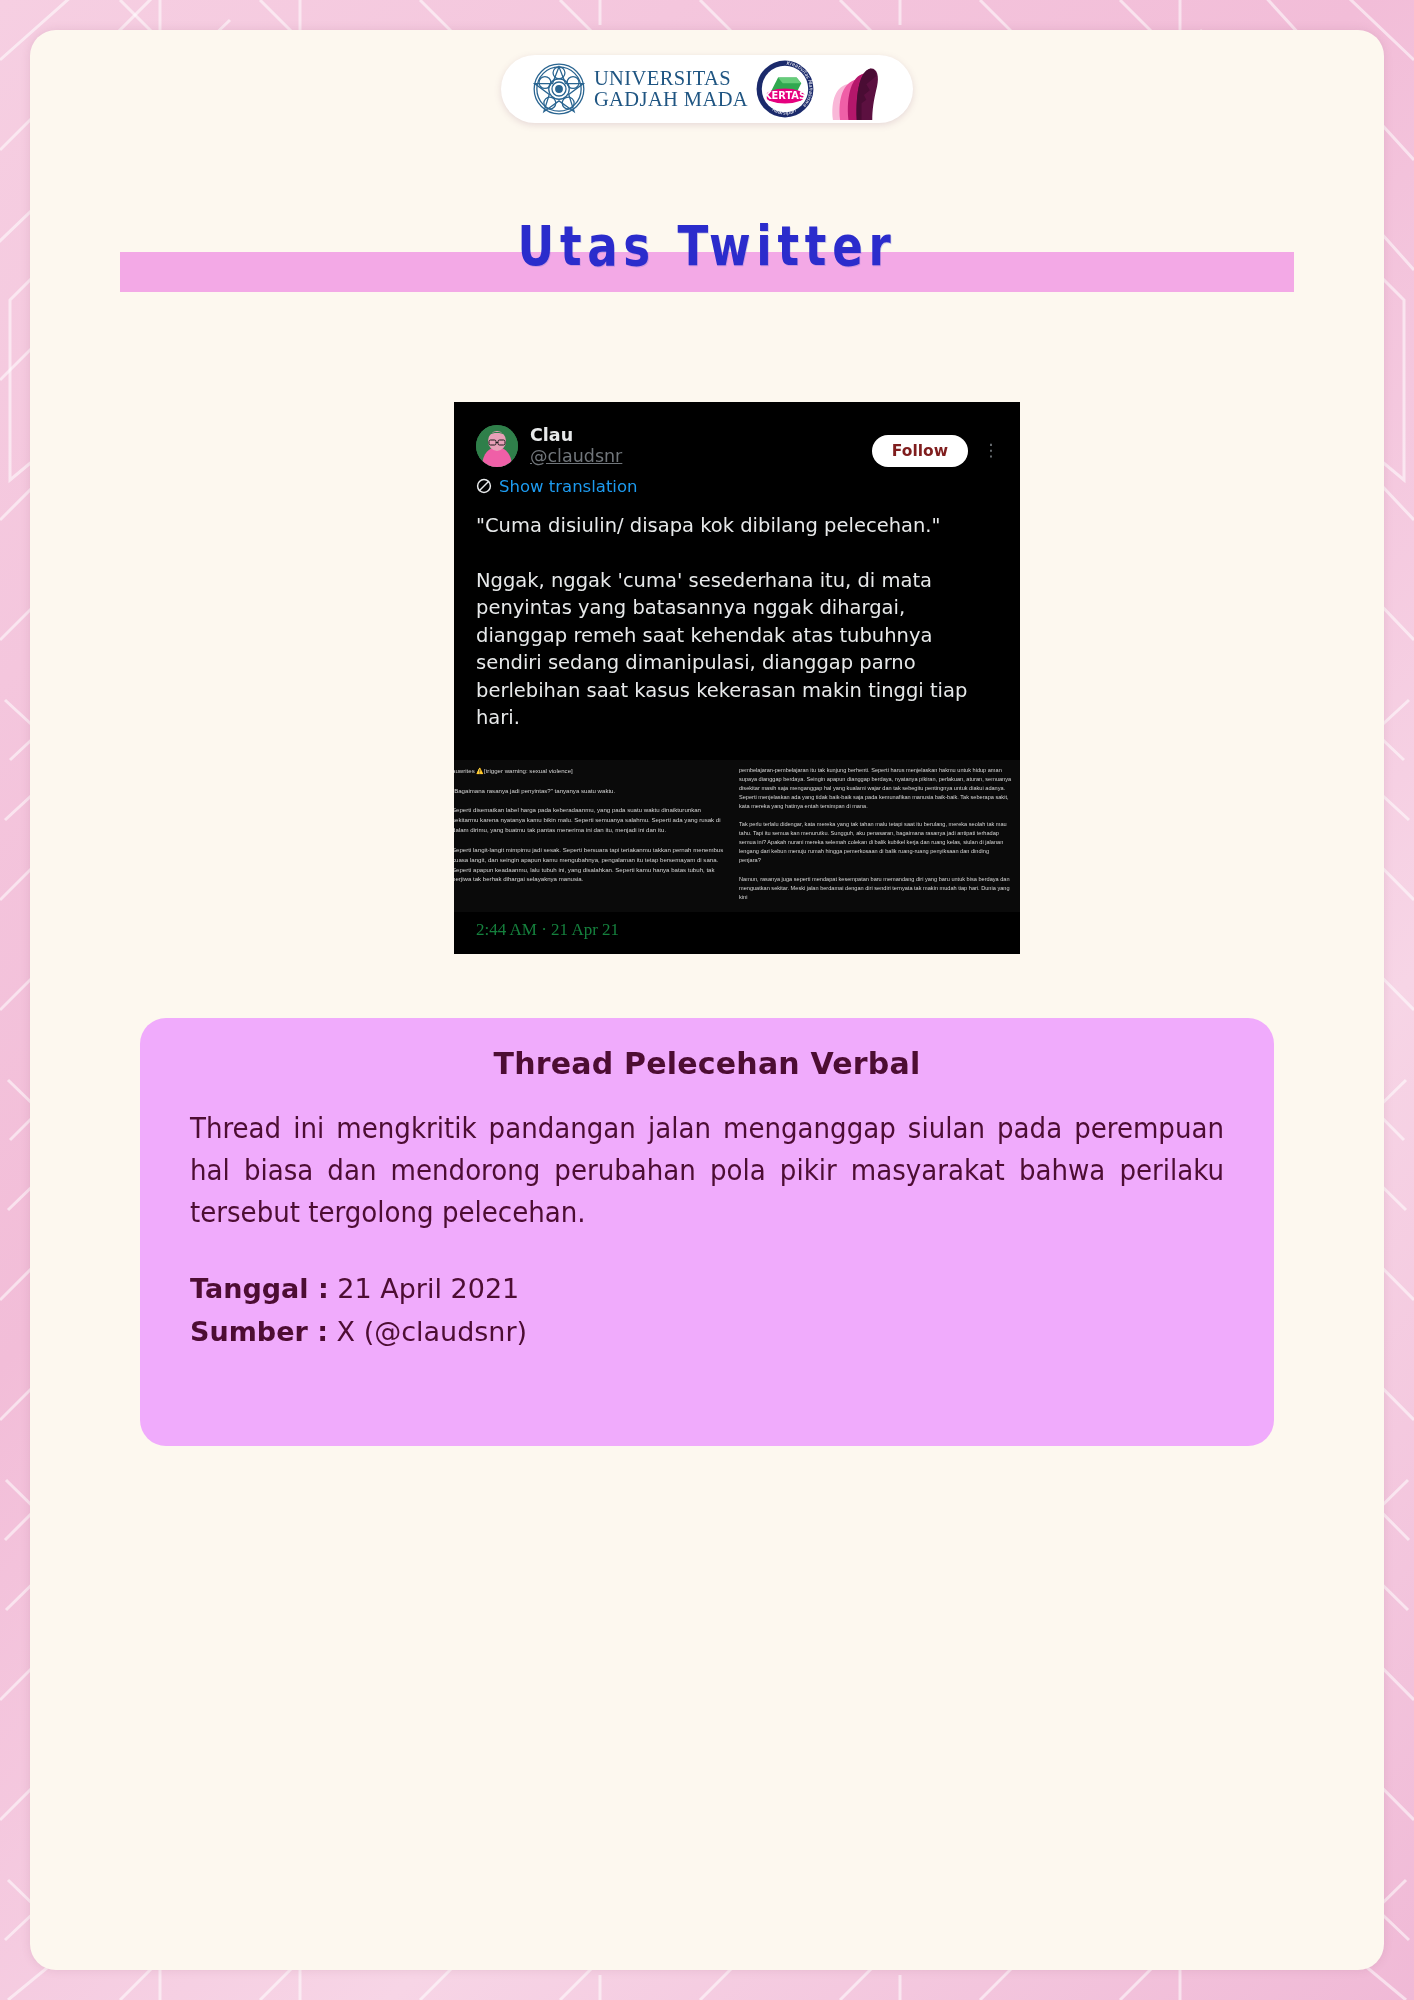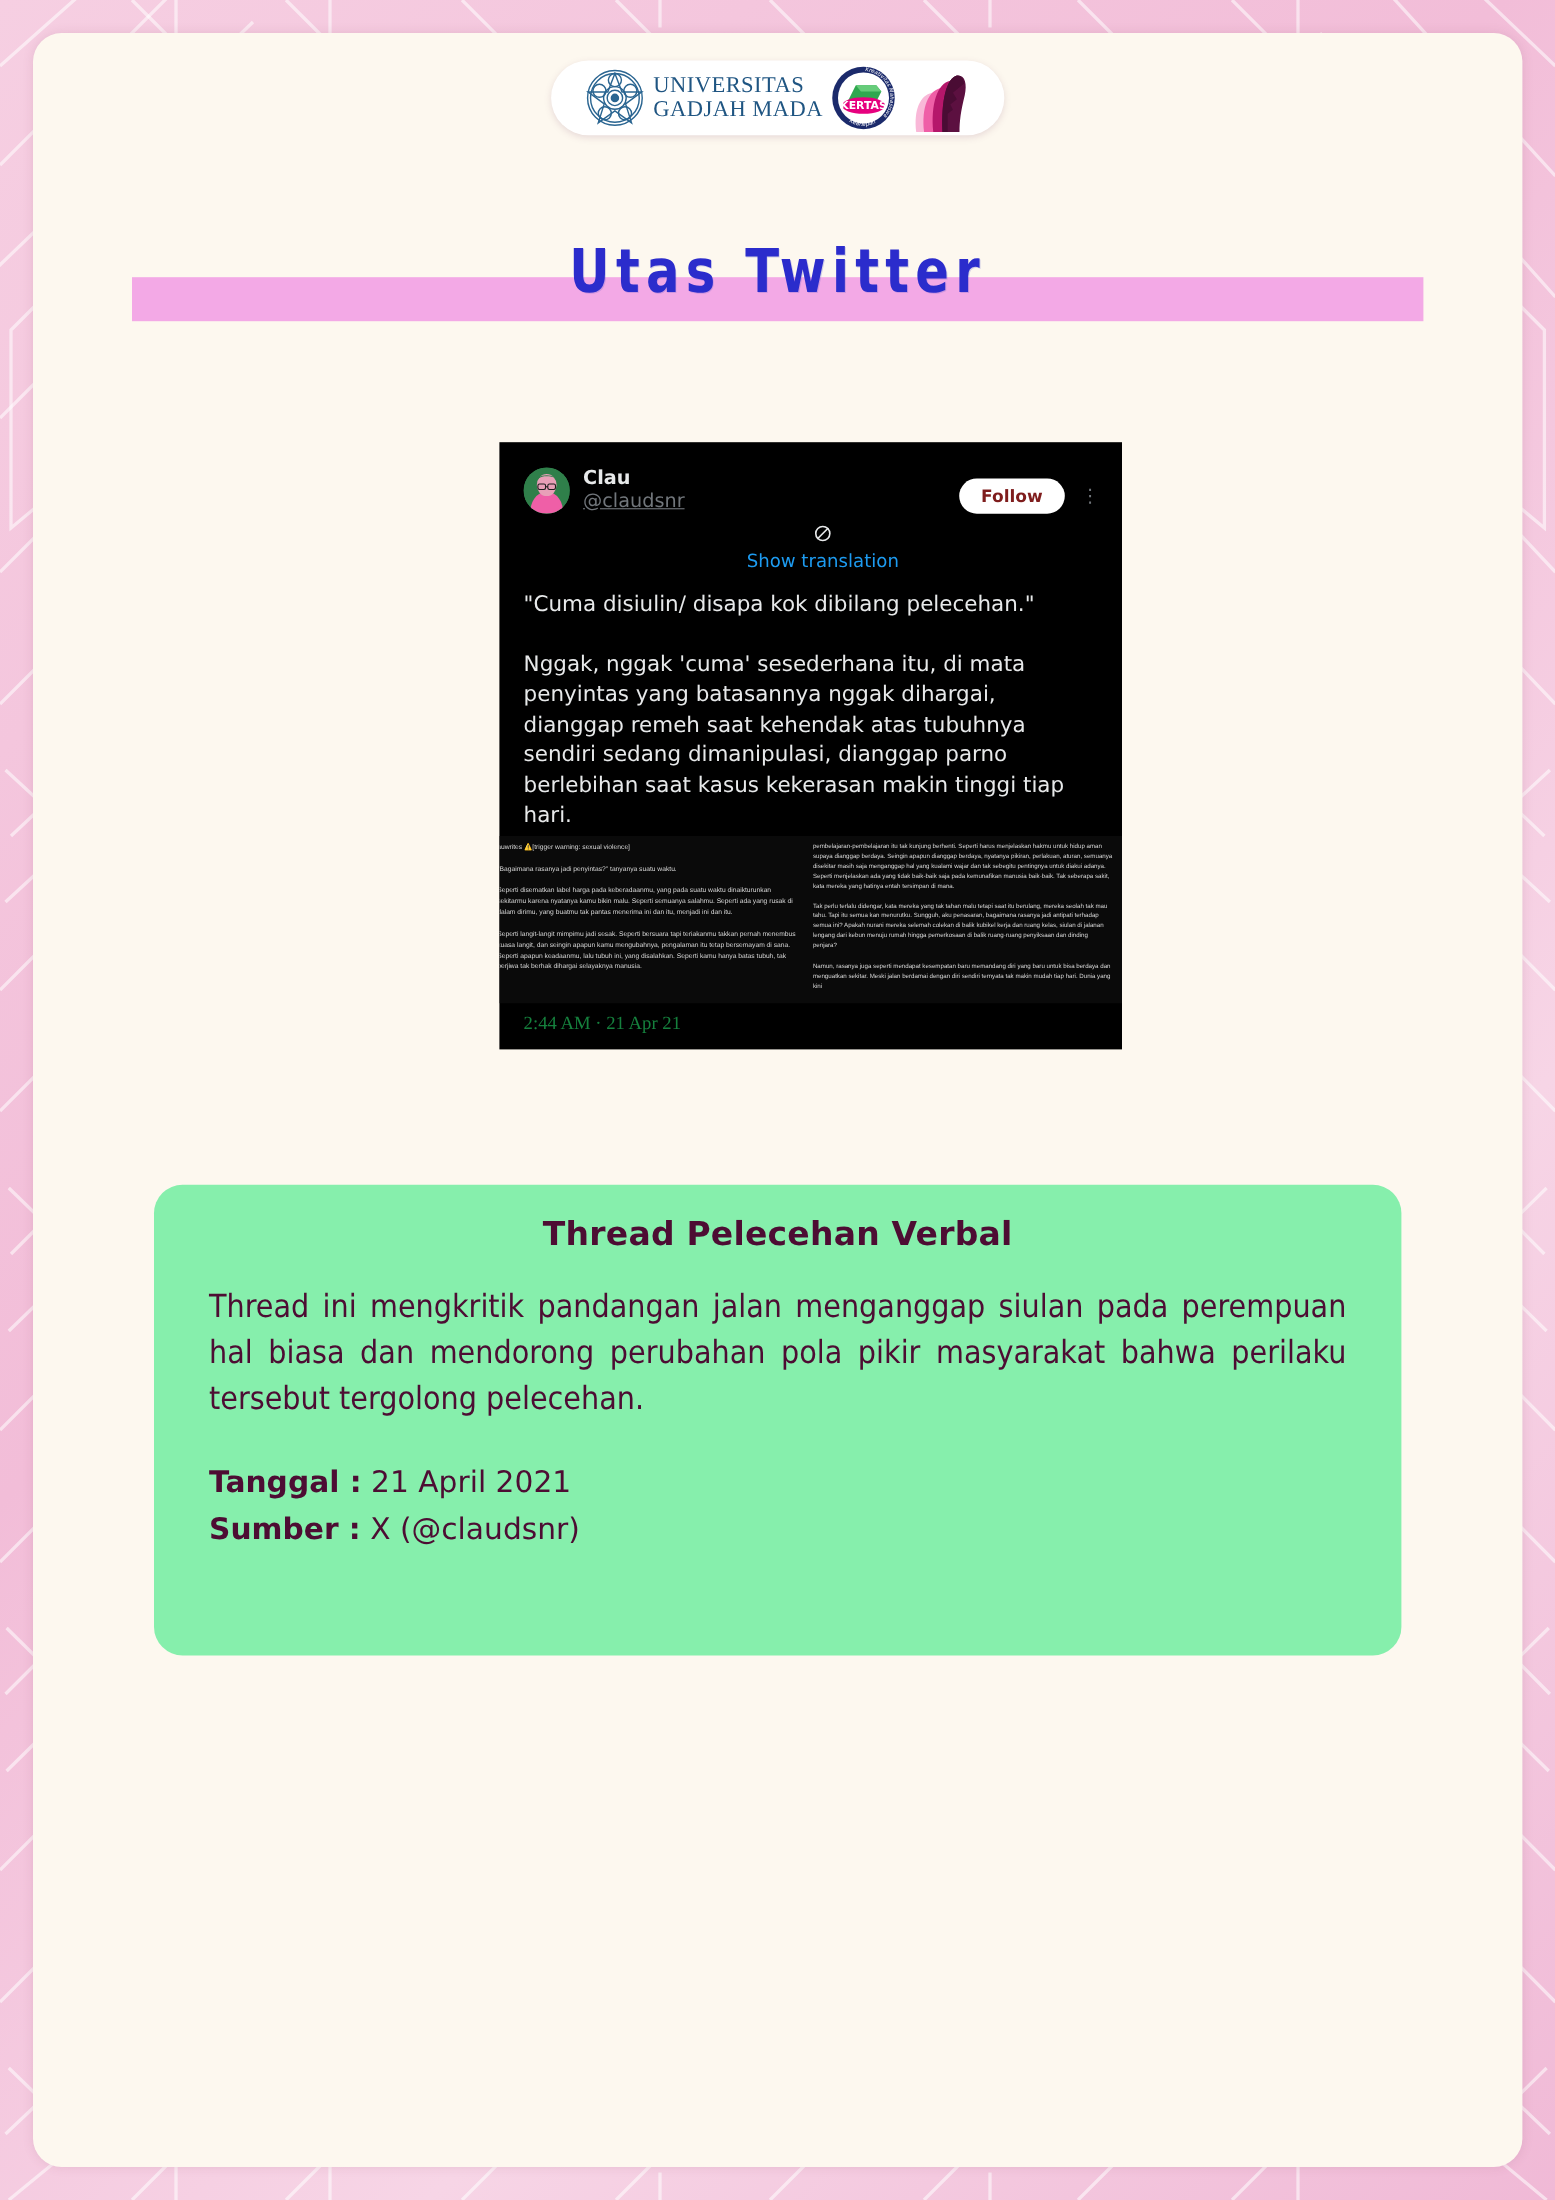--- a/index.html
+++ b/index.html
@@ -128,21 +128,20 @@
   #more-btn {
     color: #71767b; flex: none;
     width: 22px; text-align: center;
     font-size: 17px; line-height: 32px;
     margin-top: 3px; cursor: pointer;
   }
   #translate-row {
     display: flex; align-items: center;
     gap: 7px;
     padding: 10px 0 0 22px;
-    flex-direction: column;
   }
   #translate-link {
     color: #1d9bf0;
     font-size: 16.5px;
     font-family: "DejaVu Sans", sans-serif;
     cursor: pointer;
   }
   #tweet-body {
     color: #e7e9ea;
     font-size: 19.5px;
@@ -176,23 +175,23 @@
     position: absolute;
     left: 22px; bottom: 14px;
     color: #15803d;
     font-size: 17px;
     font-family: Liberation Serif, serif;
   }
 
   
   #desc-card {
     position: absolute;
-    left: 110px; top: 1047px;
+    left: 110px; top: 988px;
     width: 1134px; height: 428px;
-    background: #86efac;
+    background: #f0abfc;
     border-radius: 26px;
     padding: 28px 50px 30px 50px;
   }
   #desc-title {
     text-align: center;
     color: #4d0d33;
     font-family: "DejaVu Sans", sans-serif;
     font-weight: bold;
     font-size: 30px;
     letter-spacing: .2px;

